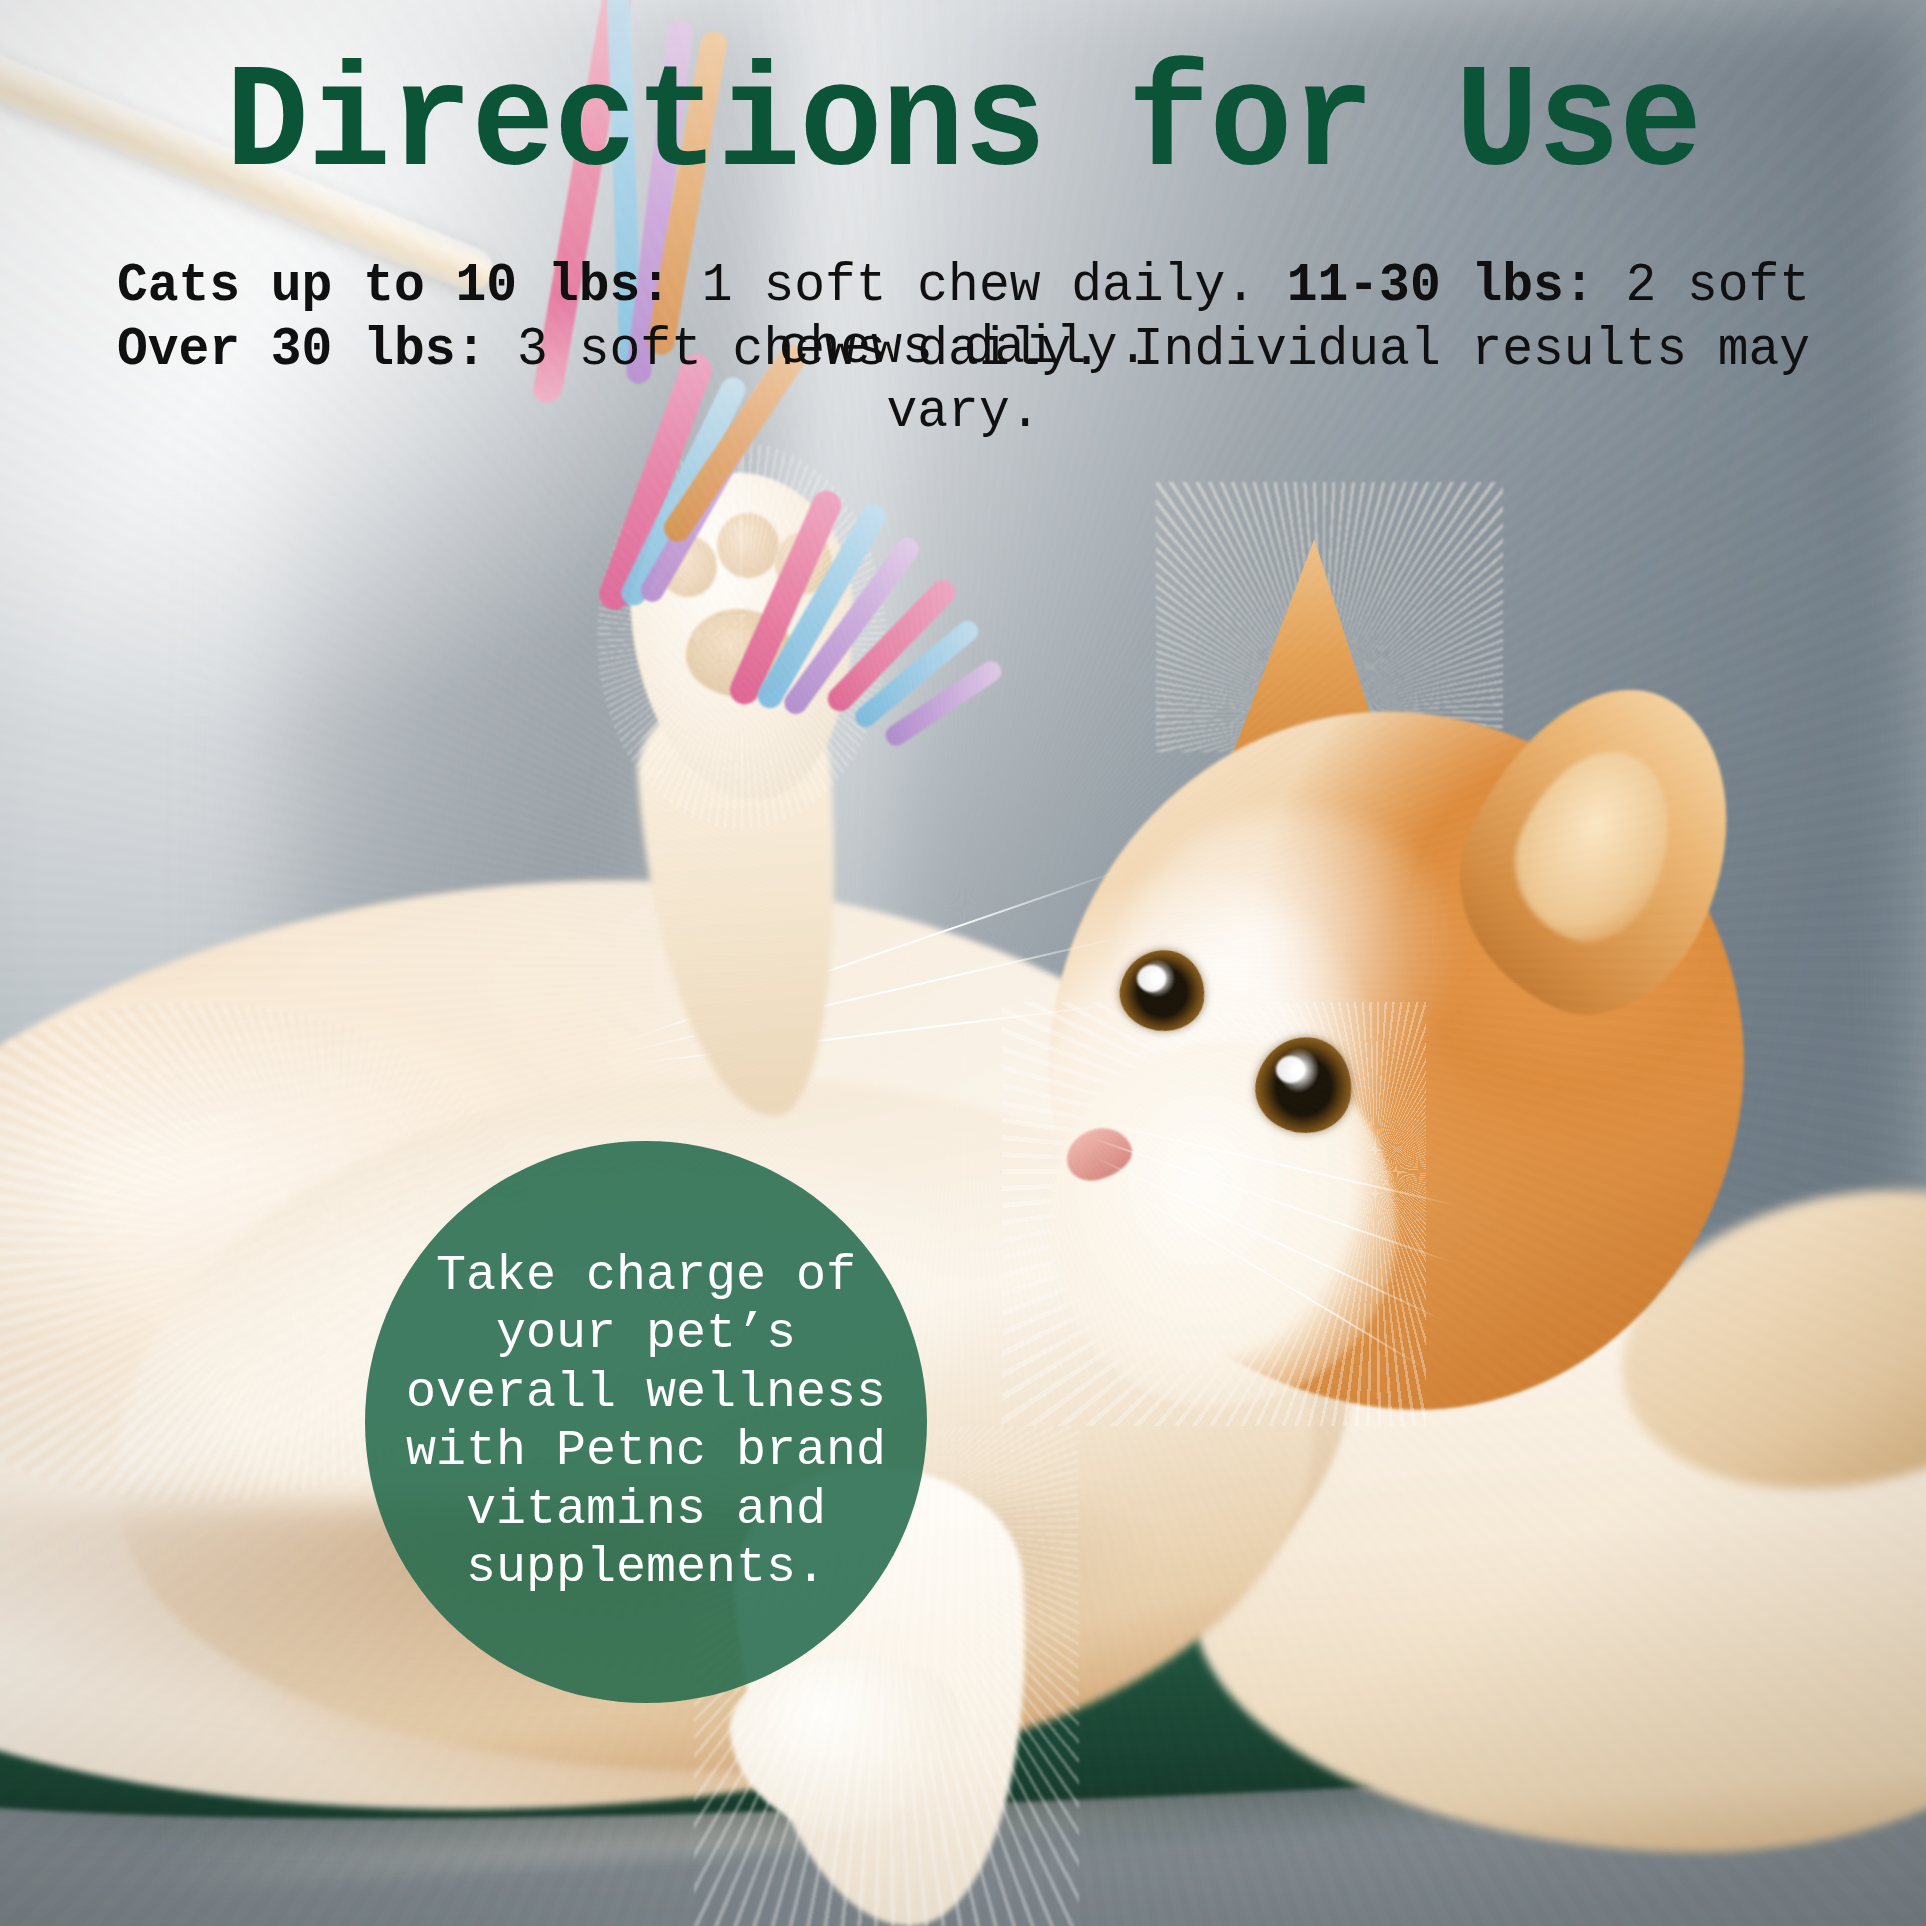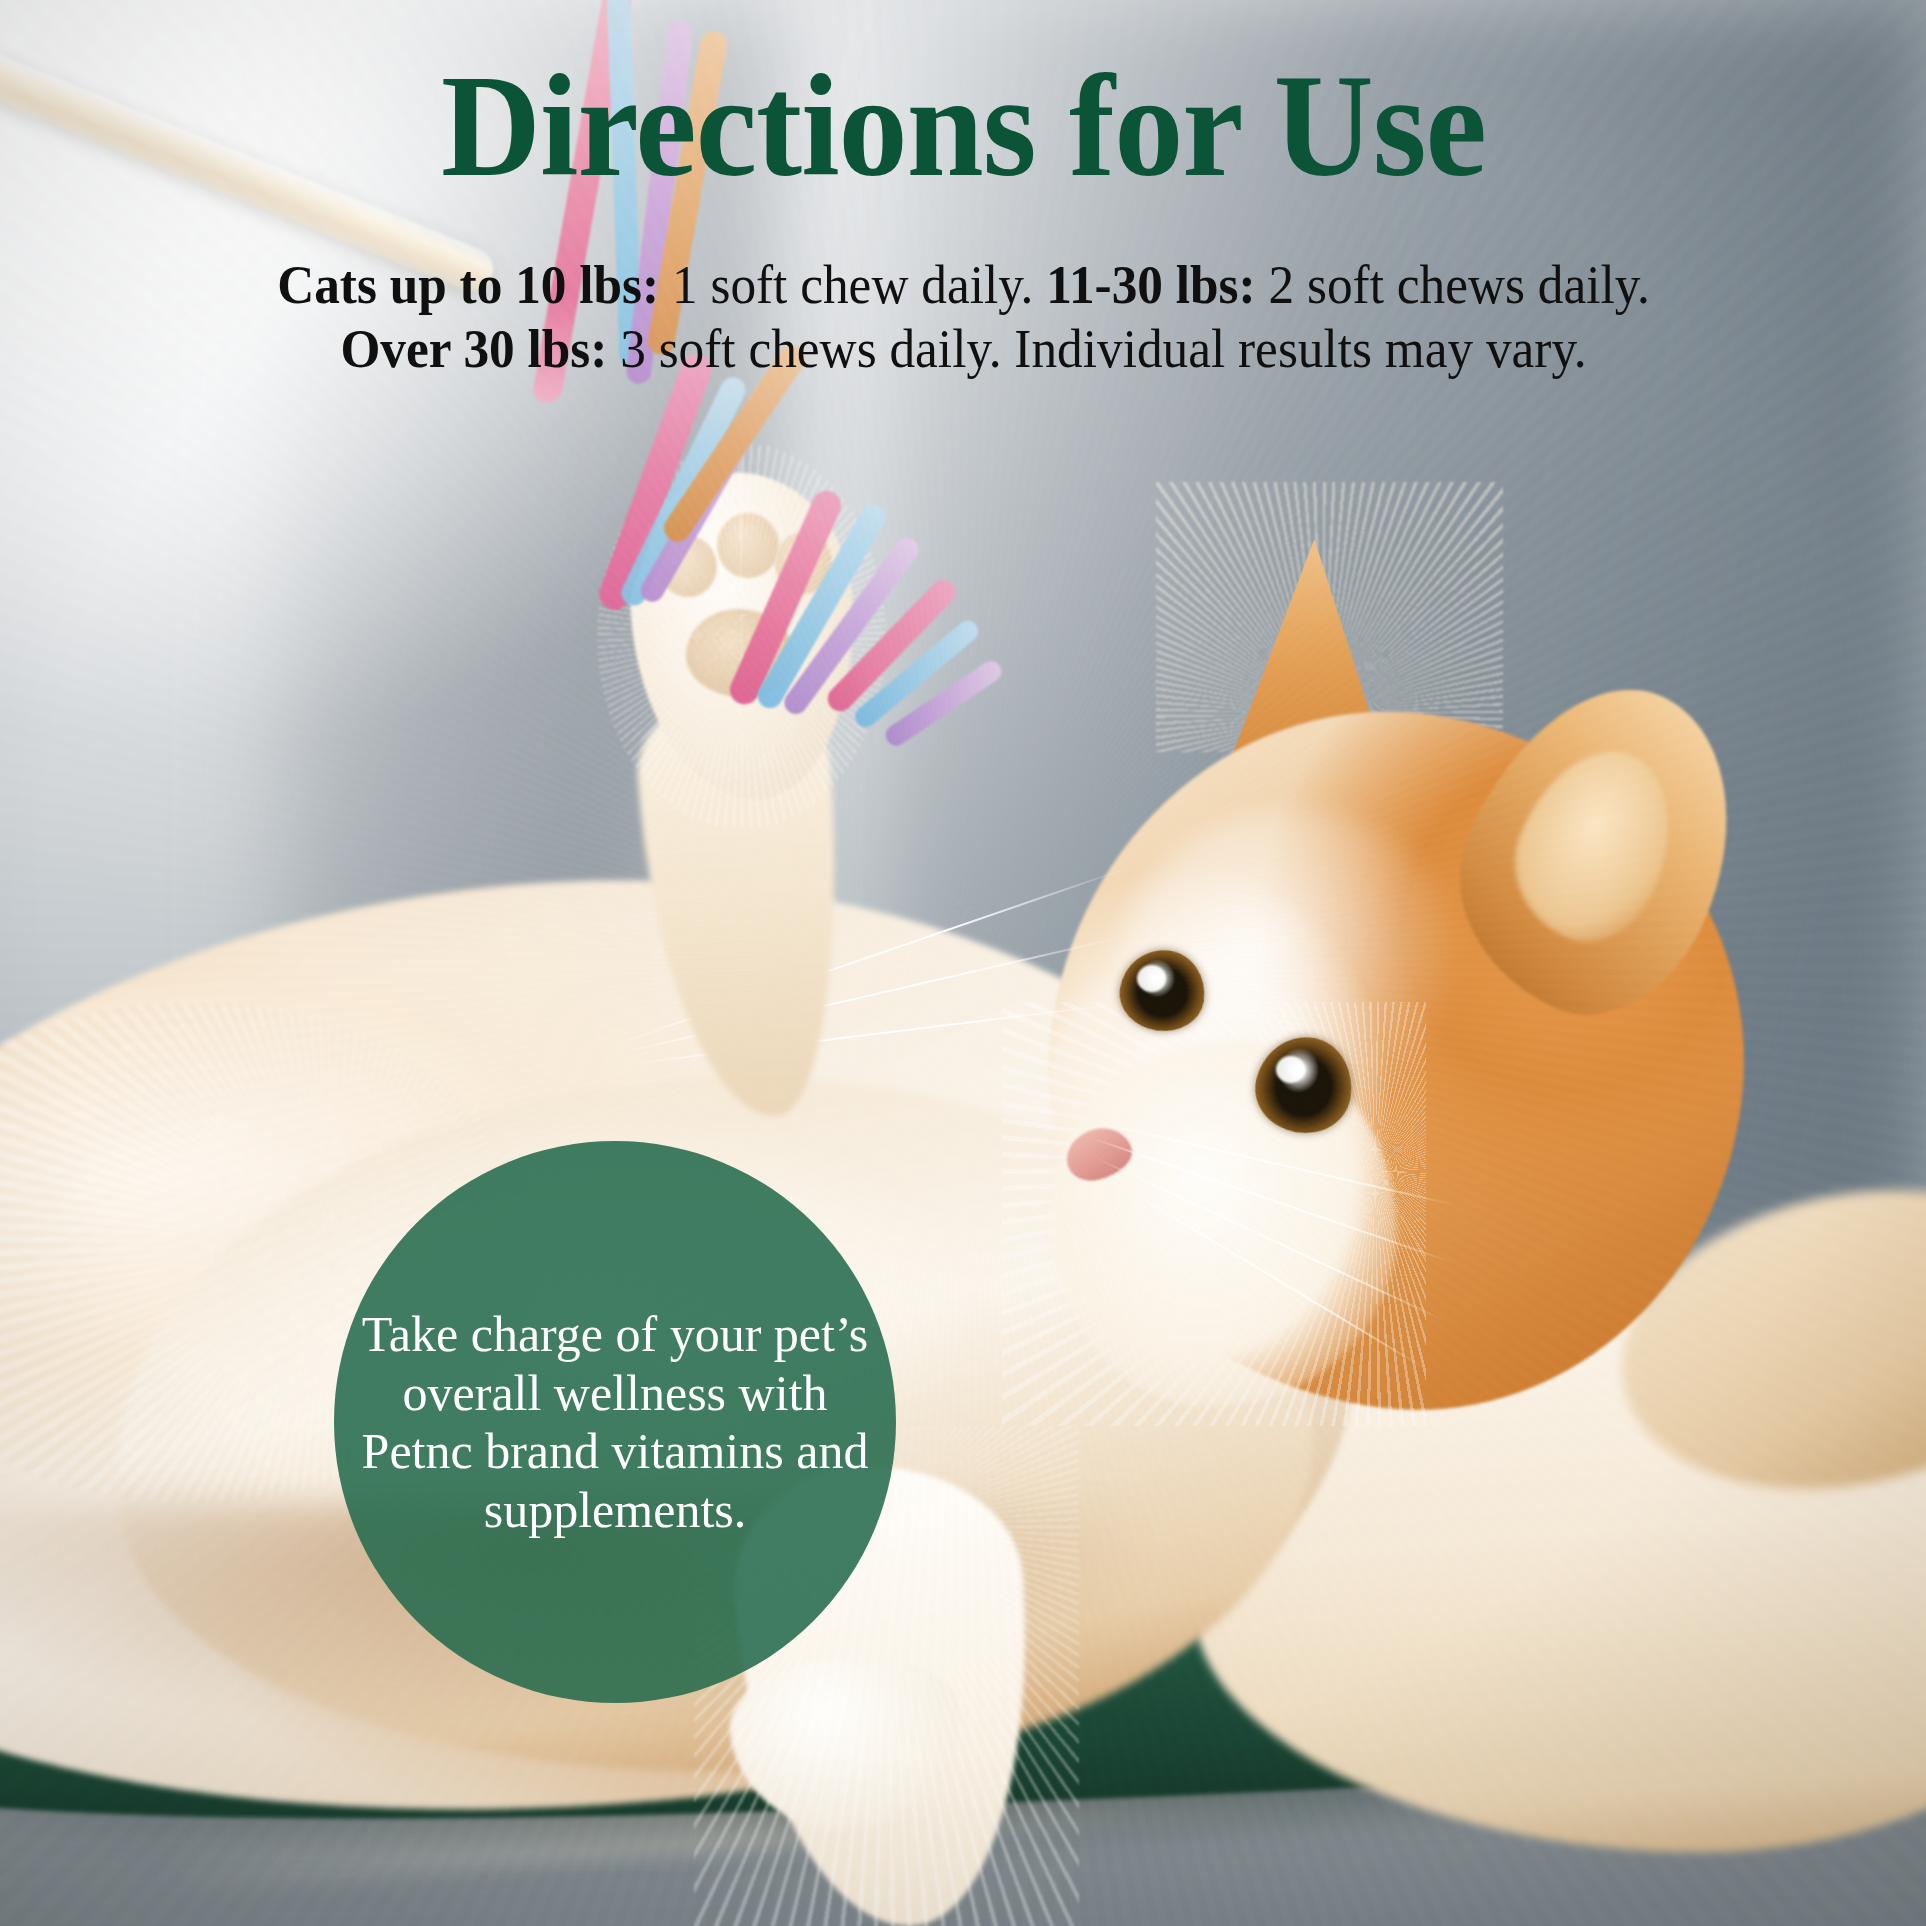--- a/index.html
+++ b/index.html
@@ -2,21 +2,21 @@
 <html><head>
 <meta charset="utf-8">
 <style>
   html,body{margin:0;padding:0;background:#888;}
   *{box-sizing:border-box;}
 
   #stage{
     position:relative;
     width:1927px;height:1927px;
     overflow:hidden;
-    font-family:Liberation Serif, serif;
+    font-family:Liberation Mono, monospace;
     background:#9aa2a8;
   }
 
   
   .photo{position:absolute;inset:0;overflow:hidden;}
 
   
   .bg-base{
     position:absolute;inset:0;
     background:
@@ -321,21 +321,21 @@
     display:flex;align-items:center;justify-content:center;
     text-align:center;color:#ffffff;
     font-size:50px;line-height:1.17;font-weight:400;
     padding:0 16px;
   }
   .bubble-light{
     left:84px;top:614px;width:560px;height:560px;
     background:rgba(116,185,79,.83);
   }
   .bubble-dark{
-    left:334px;top:1141px;width:562px;height:562px;
+    left:365px;top:1141px;width:562px;height:562px;
     background:rgba(36,106,76,.87);
   }
   .bubble span{display:block;width:100%;}
 </style>
 </head>
 <body>
 
 <div id="stage">
 
   <div class="photo">

